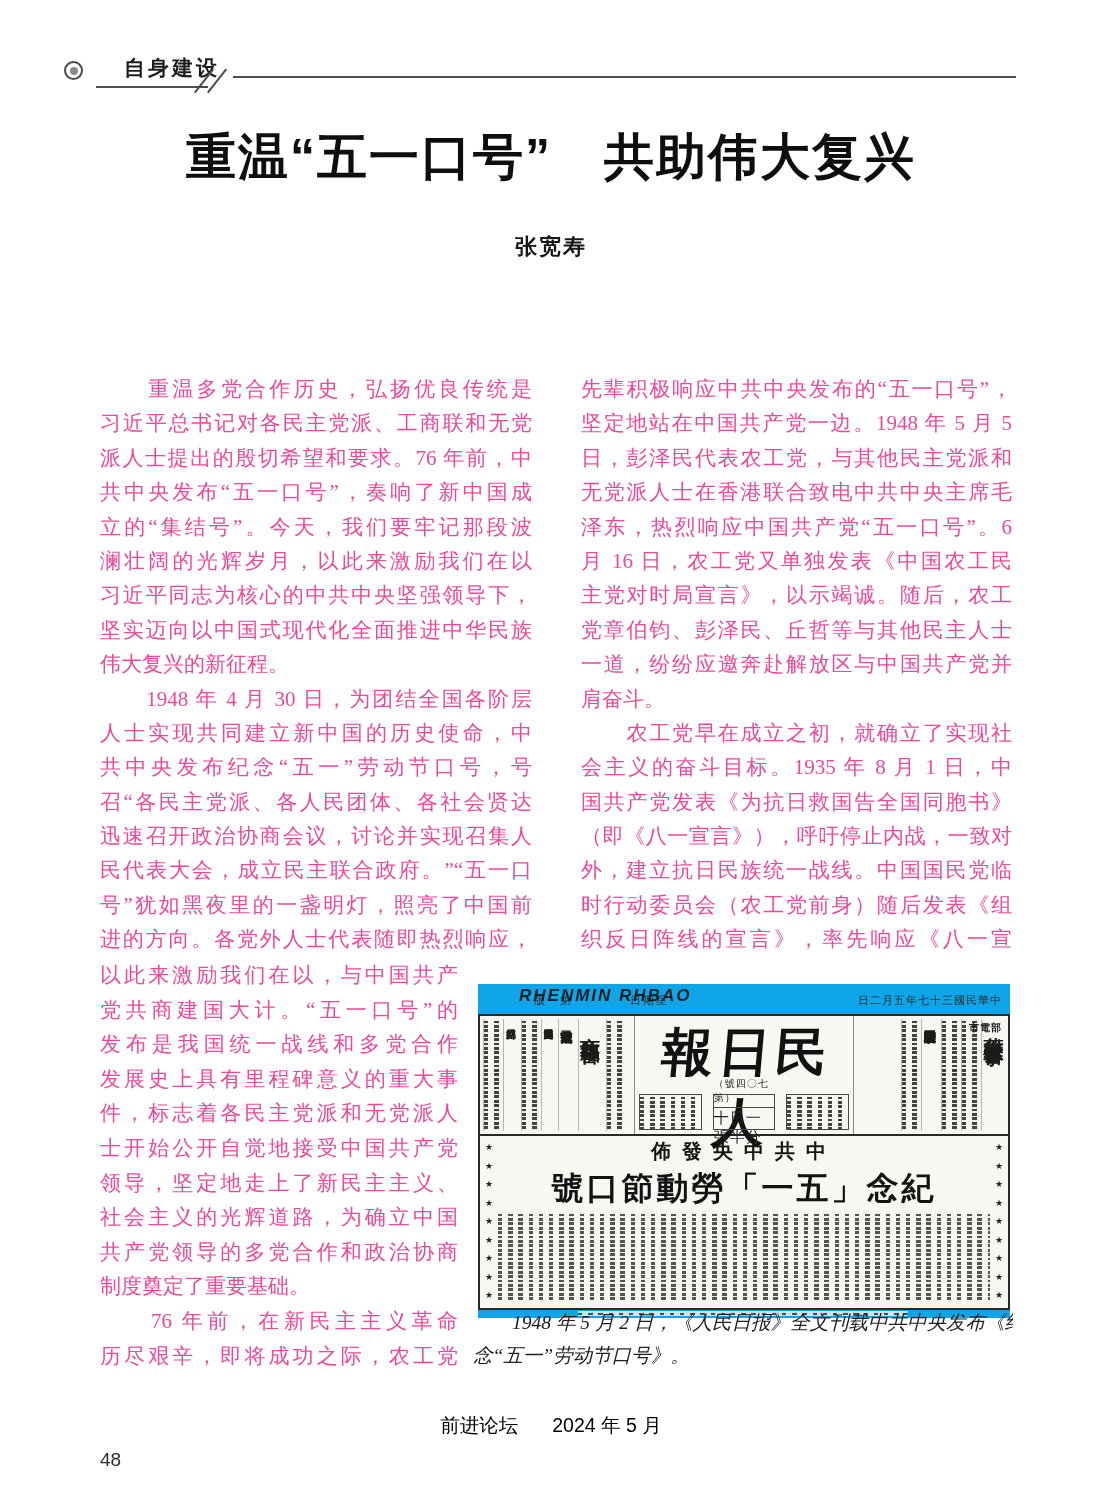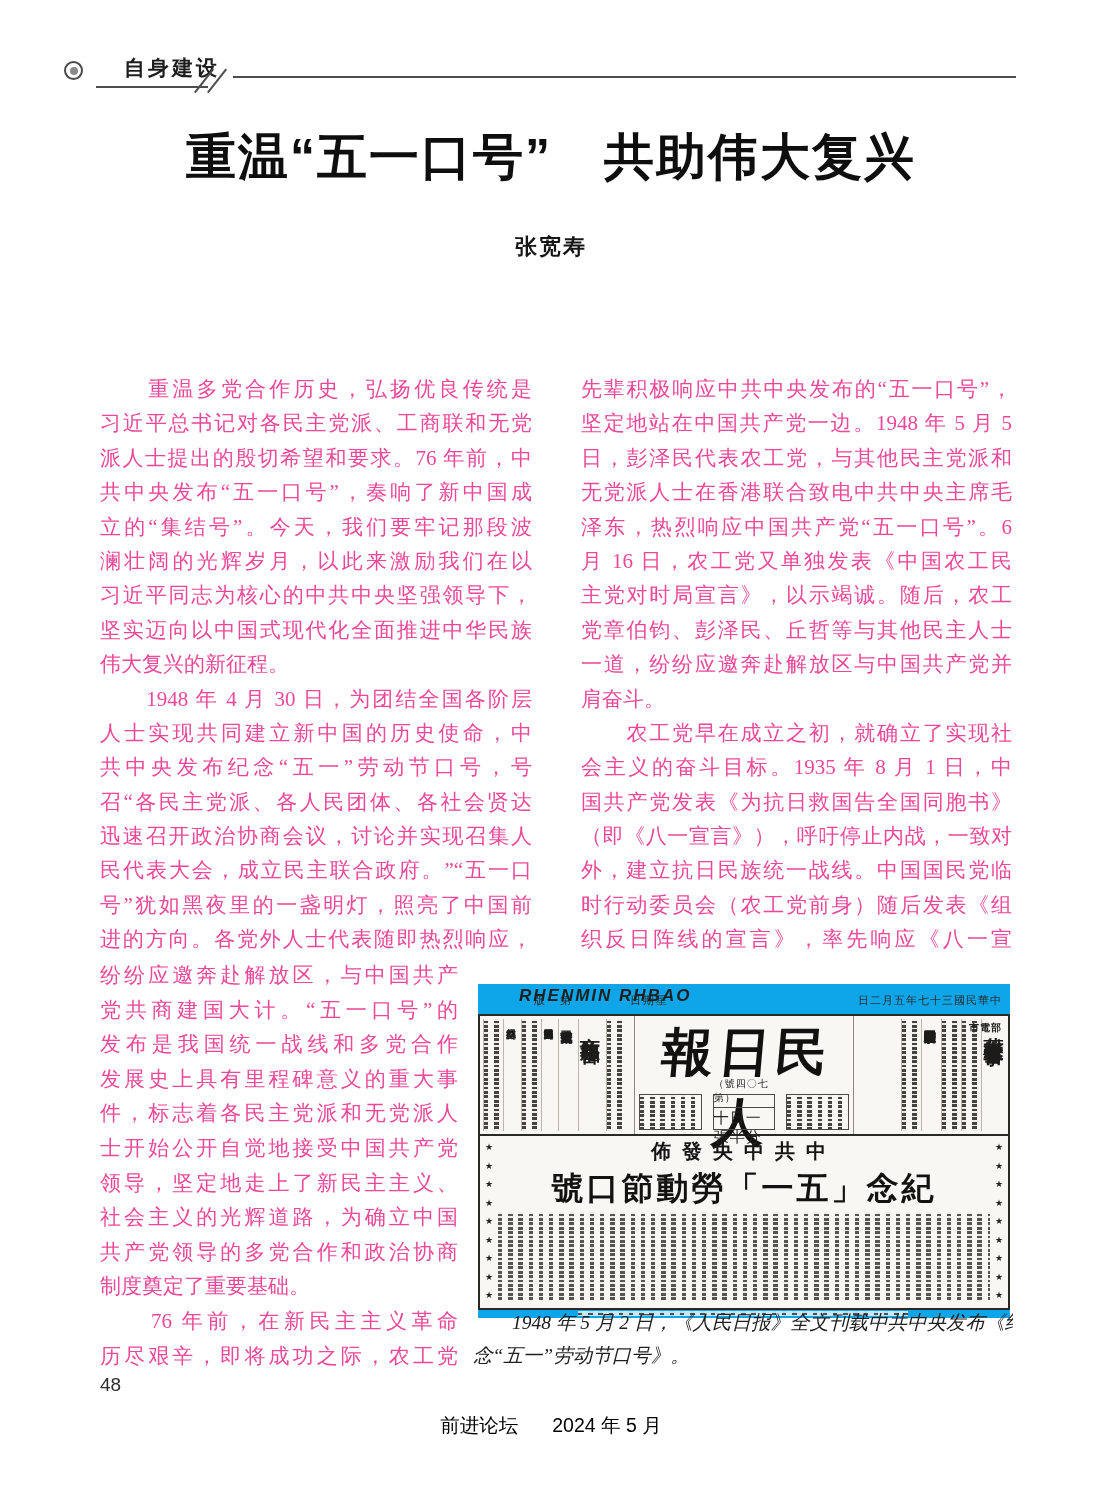--- a/index.html
+++ b/index.html
@@ -82,21 +82,21 @@
   .np-stars-left{left:3px;} .np-stars-right{right:3px;}
   .np-microstrip{position:absolute;left:100px;top:327px;width:330px;height:5px;opacity:.8;}
 
   
   .caption{left:473px;top:1306px;width:540px;font-size:19.5px;font-style:italic;color:#202020;}
   .caption .ln{height:33px;line-height:33px;overflow:hidden;text-align:justify;
                text-align-last:justify;white-space:nowrap;}
   .caption .ln.pend{text-align-last:left;}
 
   
-  .footer-page{left:100px;top:1374px;font-family:"Liberation Sans",sans-serif;
+  .footer-page{left:100px;top:1449px;font-family:"Liberation Sans",sans-serif;
                font-size:19px;color:#2e2e2e;}
   .footer-center{left:0;top:1412px;width:1102px;text-align:center;
                  font-family:"Liberation Sans",sans-serif;font-size:19.5px;color:#000000;}
   .footer-center .gap{display:inline-block;width:34px;}
 </style>
 </head>
 <body>
 
 <div class="abs sec-bullet">
     <i></i>
@@ -123,21 +123,21 @@
     <div class="ln">　　1948 年 4 月 30 日，为团结全国各阶层</div>
     <div class="ln">人士实现共同建立新中国的历史使命，中</div>
     <div class="ln">共中央发布纪念“五一”劳动节口号，号</div>
     <div class="ln">召“各民主党派、各人民团体、各社会贤达</div>
     <div class="ln">迅速召开政治协商会议，讨论并实现召集人</div>
     <div class="ln">民代表大会，成立民主联合政府。”“五一口</div>
     <div class="ln">号”犹如黑夜里的一盏明灯，照亮了中国前</div>
     <div class="ln">进的方向。各党外人士代表随即热烈响应，</div>
   </div>
 <div class="abs textblock colB">
-    <div class="ln">纷纷应邀奔赴解放区，与中国共产</div>
+    <div class="ln">以此来激励我们在以，与中国共产</div>
     <div class="ln">党共商建国大计。“五一口号”的</div>
     <div class="ln">发布是我国统一战线和多党合作</div>
     <div class="ln">发展史上具有里程碑意义的重大事</div>
     <div class="ln">件，标志着各民主党派和无党派人</div>
     <div class="ln">士开始公开自觉地接受中国共产党</div>
     <div class="ln">领导，坚定地走上了新民主主义、</div>
     <div class="ln">社会主义的光辉道路，为确立中国</div>
     <div class="ln">共产党领导的多党合作和政治协商</div>
     <div class="ln pend">制度奠定了重要基础。</div>
     <div class="ln">　　76 年前，在新民主主义革命</div>

